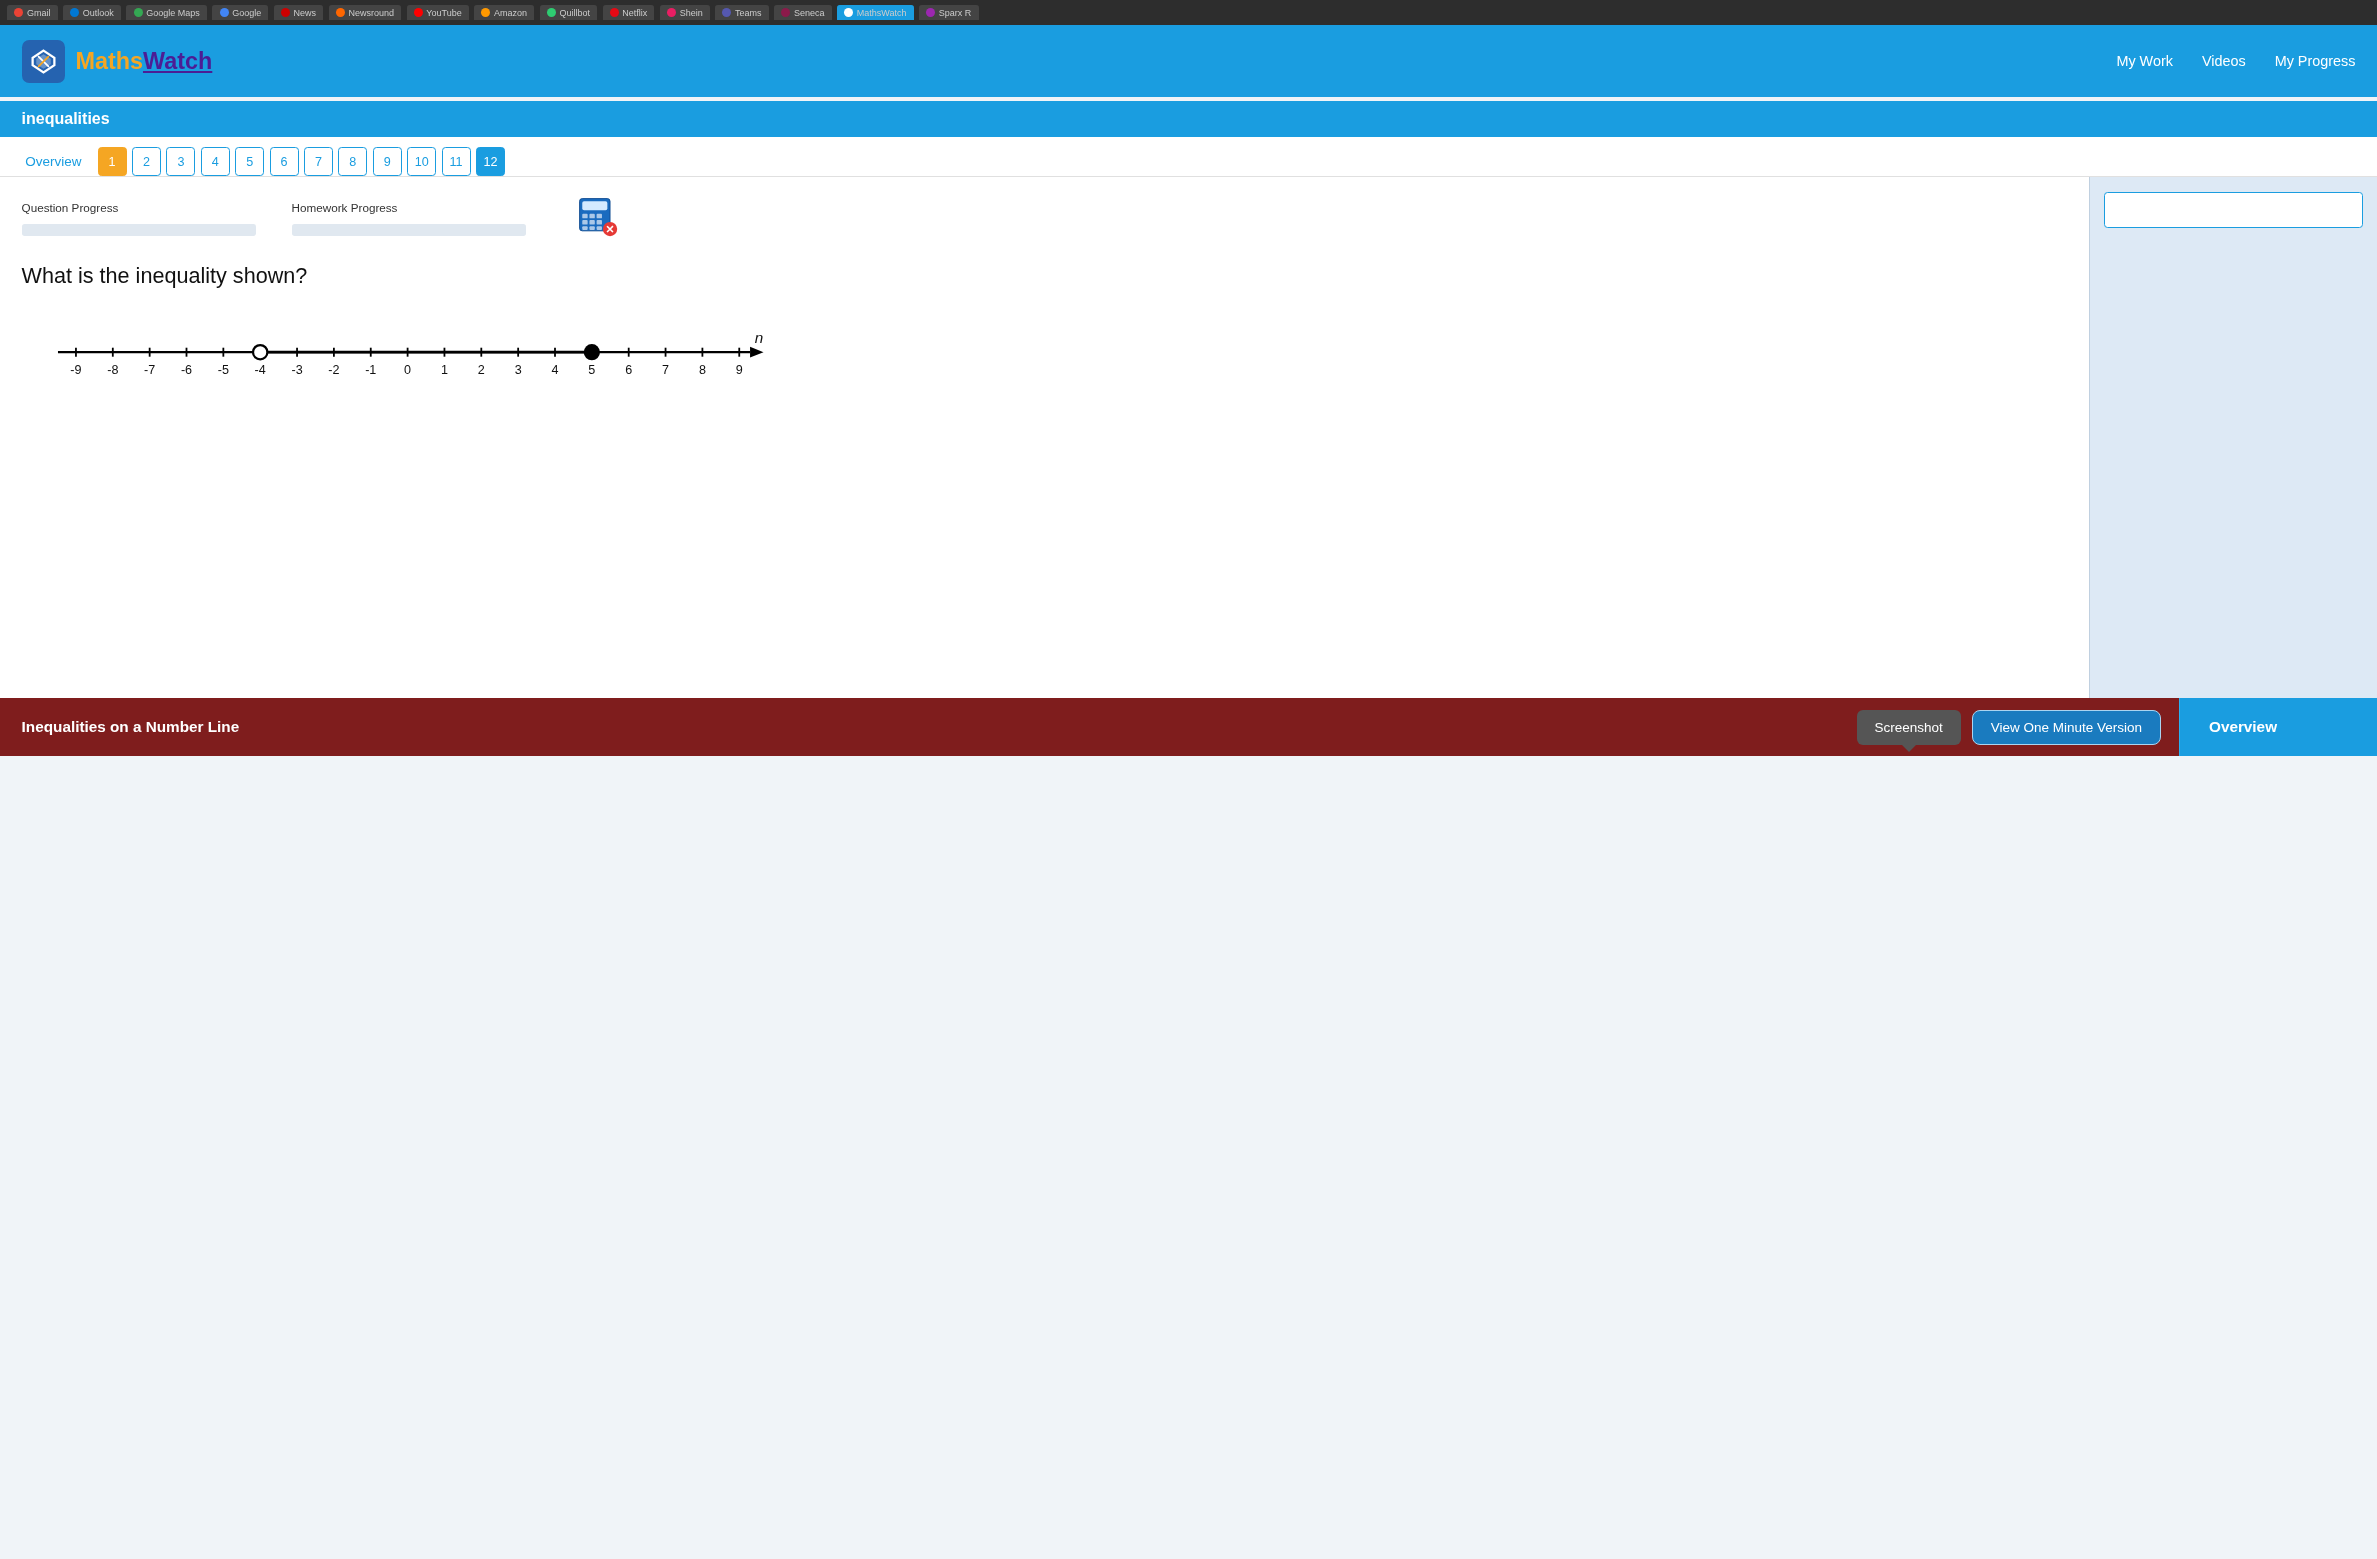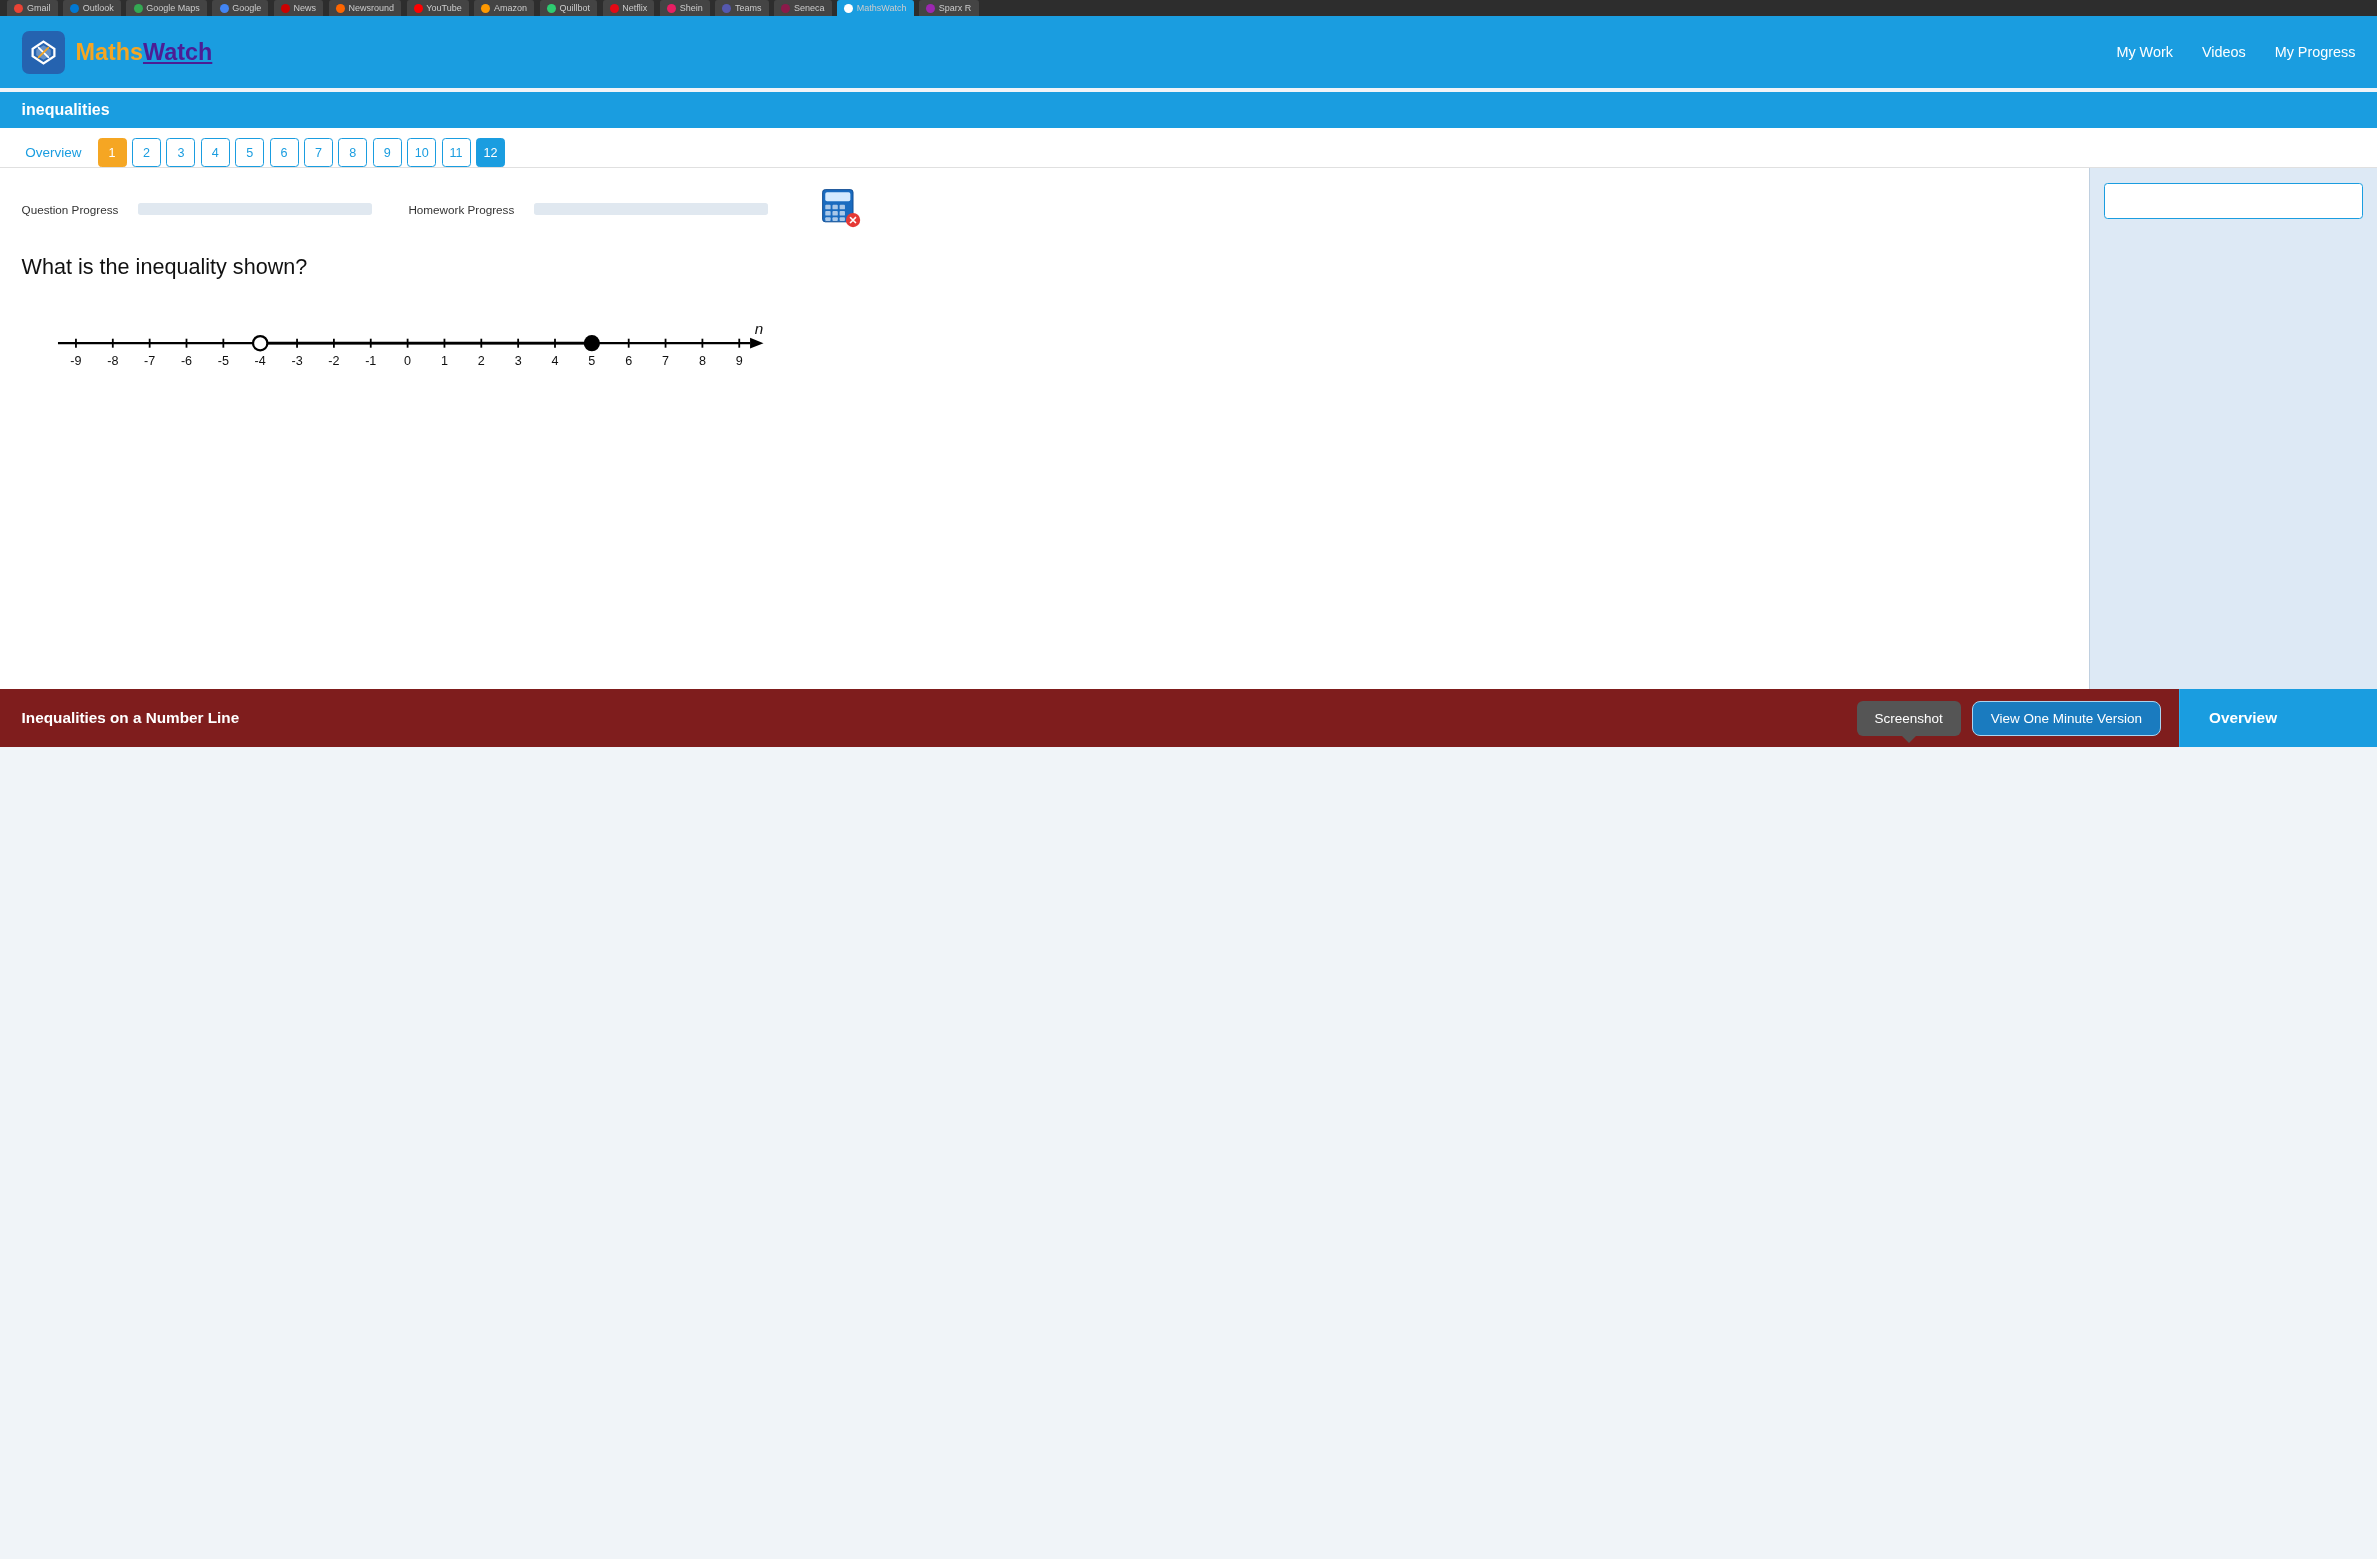--- a/index.html
+++ b/index.html
@@ -1,21 +1,21 @@
 <!DOCTYPE html>
 <html style="font-size:14.4px"><head>
   <meta charset="utf-8">
   <style>
     * { margin: 0; padding: 0; box-sizing: border-box; }
     body { font-family: Arial, sans-serif; background: #f0f4f8; min-height: 100vh; }
 
     
     .browser-bar {
       background: #2d2d2d;
-      height: 16px;
+      height: 25px;
       display: flex;
       align-items: center;
       padding: 0 7.2px;
       gap: 5.4px;
       overflow: hidden;
     }
     .browser-tab {
       background: #444;
       color: #ccc;
       font-size: 9px;
@@ -155,22 +155,22 @@
 
     
     .progress-section {
       display: flex;
       align-items: center;
       gap: 36px;
       margin-bottom: 21.6px;
     }
     .progress-item {
       display: flex;
-      flex-direction: row;
-      gap: 20px;
+      flex-direction: column;
+      gap: 10px;
     }
     .progress-label {
       font-size: 11.7px;
       color: #333;
     }
     .progress-bar-container {
       width: 234px;
       height: 12.6px;
       background: #e0e8f0;
       border-radius: 2.7px;

